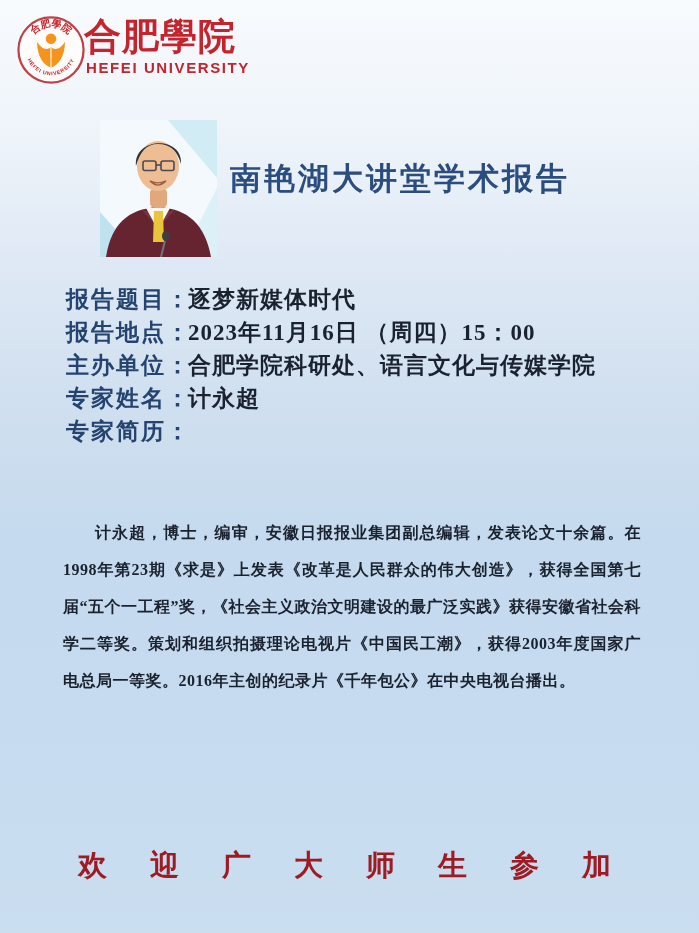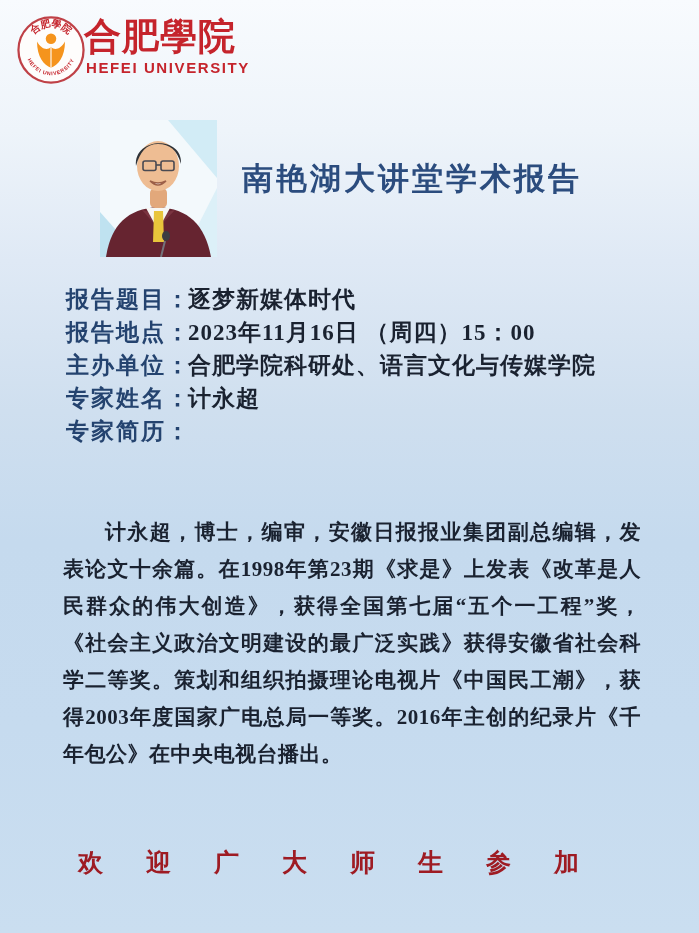--- a/index.html
+++ b/index.html
@@ -31,50 +31,50 @@
   }
 
   
   .photo {
     position: absolute; left: 100px; top: 120px;
     width: 117px; height: 137px; display: block;
   }
 
   
   .main-title {
-    position: absolute; left: 224px; top: 158px; width: 376px;
+    position: absolute; left: 212px; top: 158px; width: 376px;
     text-align: center; font-size: 31px; font-weight: bold;
     color: #2b4c7e; letter-spacing: 3px; white-space: nowrap;
   }
 
   
   .fields { position: absolute; left: 66px; top: 283px; width: 590px; }
   .field-row { height: 33px; line-height: 33px; white-space: nowrap; }
   .field-label {
     display: inline-block; width: 122px;
     font-size: 23px; font-weight: bold; color: #24436f;
     letter-spacing: 2px;
   }
   .field-value {
     font-size: 23px; font-weight: bold; color: #1a2230;
     letter-spacing: 1px;
   }
 
   
   .bio {
     position: absolute; left: 63px; top: 514px; width: 578px;
-    font-size: 21px; font-weight: bold; line-height: 37px;
+    font-size: 16px; font-weight: bold; line-height: 37px;
     color: #1a2230; text-align: justify; text-indent: 2em;
     letter-spacing: 0.5px;
   }
 
   
   .welcome {
     position: absolute; left: 78px; top: 846px;
-    font-size: 25px; font-weight: bold; color: #9e1b23;
+    font-size: 29px; font-weight: bold; color: #9e1b23;
     letter-spacing: 43px; white-space: nowrap;
   }
 </style>
 </head>
 <body>
 
 <div class="poster">
 
   <svg class="seal" viewBox="0 0 100 100">
     <circle cx="50" cy="50" r="46.5" fill="#fefdfc" stroke="#bf4147" stroke-width="3.2"></circle>

